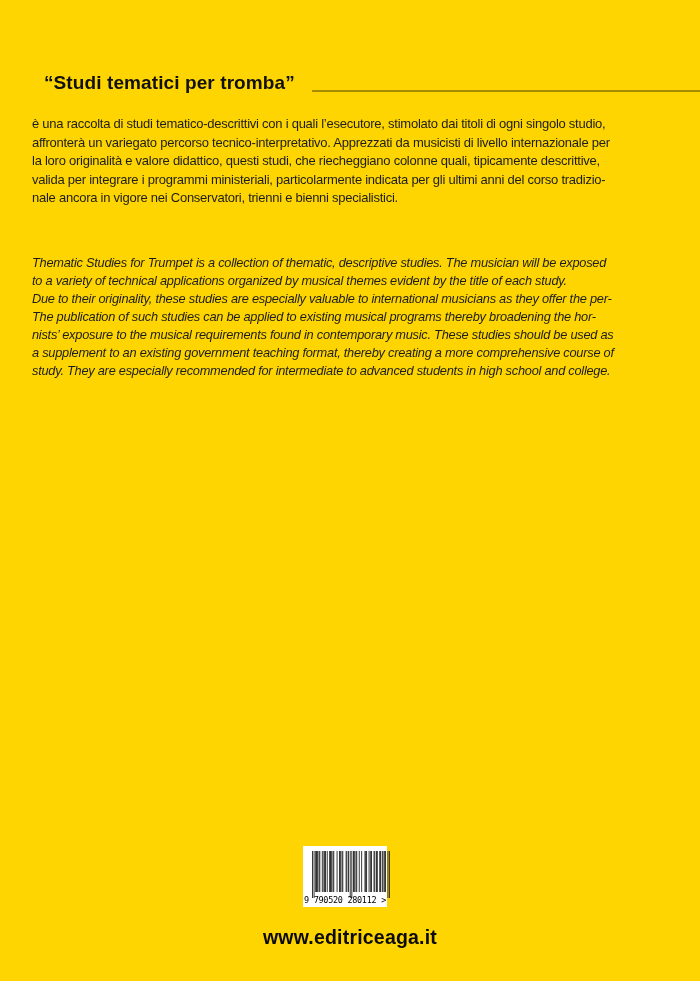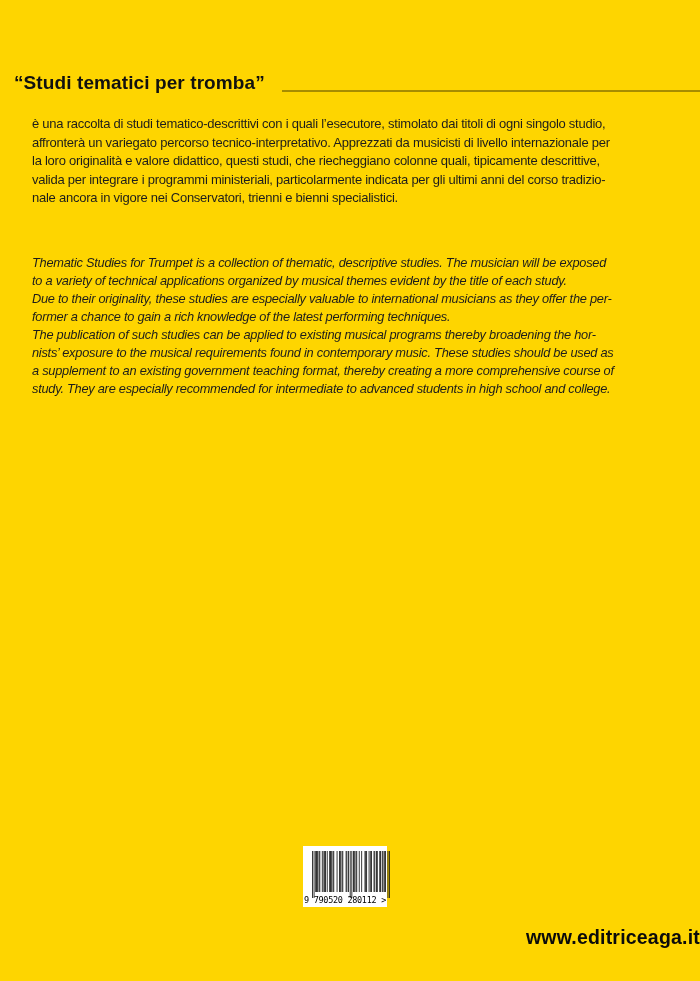--- a/index.html
+++ b/index.html
@@ -11,21 +11,21 @@
   .cover {
     position: relative;
     width: 700px; height: 981px;
     background: #fed500;
     overflow: hidden;
   }
 
   
   .title-row {
     position: absolute;
-    left: 14px; right: 0; top: 71px;
+    left: 44px; right: 0; top: 71px;
     display: flex;
     align-items: flex-end;
     justify-content: center;
   }
   .title {
     font-size: 19px;
     line-height: 24px;
     font-weight: 700;
     color: #111110;
     letter-spacing: 0.1px;
@@ -83,21 +83,21 @@
     position: absolute;
     left: 0; right: 0; top: 908px;
     text-align: center;
     font-size: 15px;
     letter-spacing: 0.6px;
     color: #1d1d1b;
   }
   .website {
     position: absolute;
     left: 0; right: 0; top: 926px;
-    text-align: right;
+    text-align: center;
     font-size: 19.5px;
     font-weight: 700;
     letter-spacing: 0.2px;
     color: #0b0b0b;
   }
 </style>
 </head>
 <body>
 
 <div class="cover">
@@ -112,21 +112,20 @@
     <div class="line">affronterà un variegato percorso tecnico-interpretativo. Apprezzati da musicisti di livello internazionale per</div>
     <div class="line">la loro originalità e valore didattico, questi studi, che riecheggiano colonne quali, tipicamente descrittive,</div>
     <div class="line">valida per integrare i programmi ministeriali, particolarmente indicata per gli ultimi anni del corso tradizio-</div>
     <div class="line">nale ancora in vigore nei Conservatori, trienni e bienni specialistici.</div>
   </div>
 
   <div class="para para-en">
     <div class="line">Thematic Studies for Trumpet is a collection of thematic, descriptive studies. The musician will be exposed</div>
     <div class="line">to a variety of technical applications organized by musical themes evident by the title of each study.</div>
     <div class="line">Due to their originality, these studies are especially valuable to international musicians as they offer the per-</div>
-    <div class="line">former a chance to gain a rich knowledge of the latest performing techniques.</div>
     <div class="line">The publication of such studies can be applied to existing musical programs thereby broadening the hor-</div>
     <div class="line">nists’ exposure to the musical requirements found in contemporary music. These studies should be used as</div>
     <div class="line">a supplement to an existing government teaching format, thereby creating a more comprehensive course of</div>
     <div class="line">study. They are especially recommended for intermediate to advanced students in high school and college.</div>
   </div>
 
   <div class="barcode-box">
     <div class="barcode-bars">
       <svg viewBox="0 0 95 47" preserveAspectRatio="none" xmlns="http://www.w3.org/2000/svg">
           <rect x="0" y="0" width="1.04" height="47"></rect>

